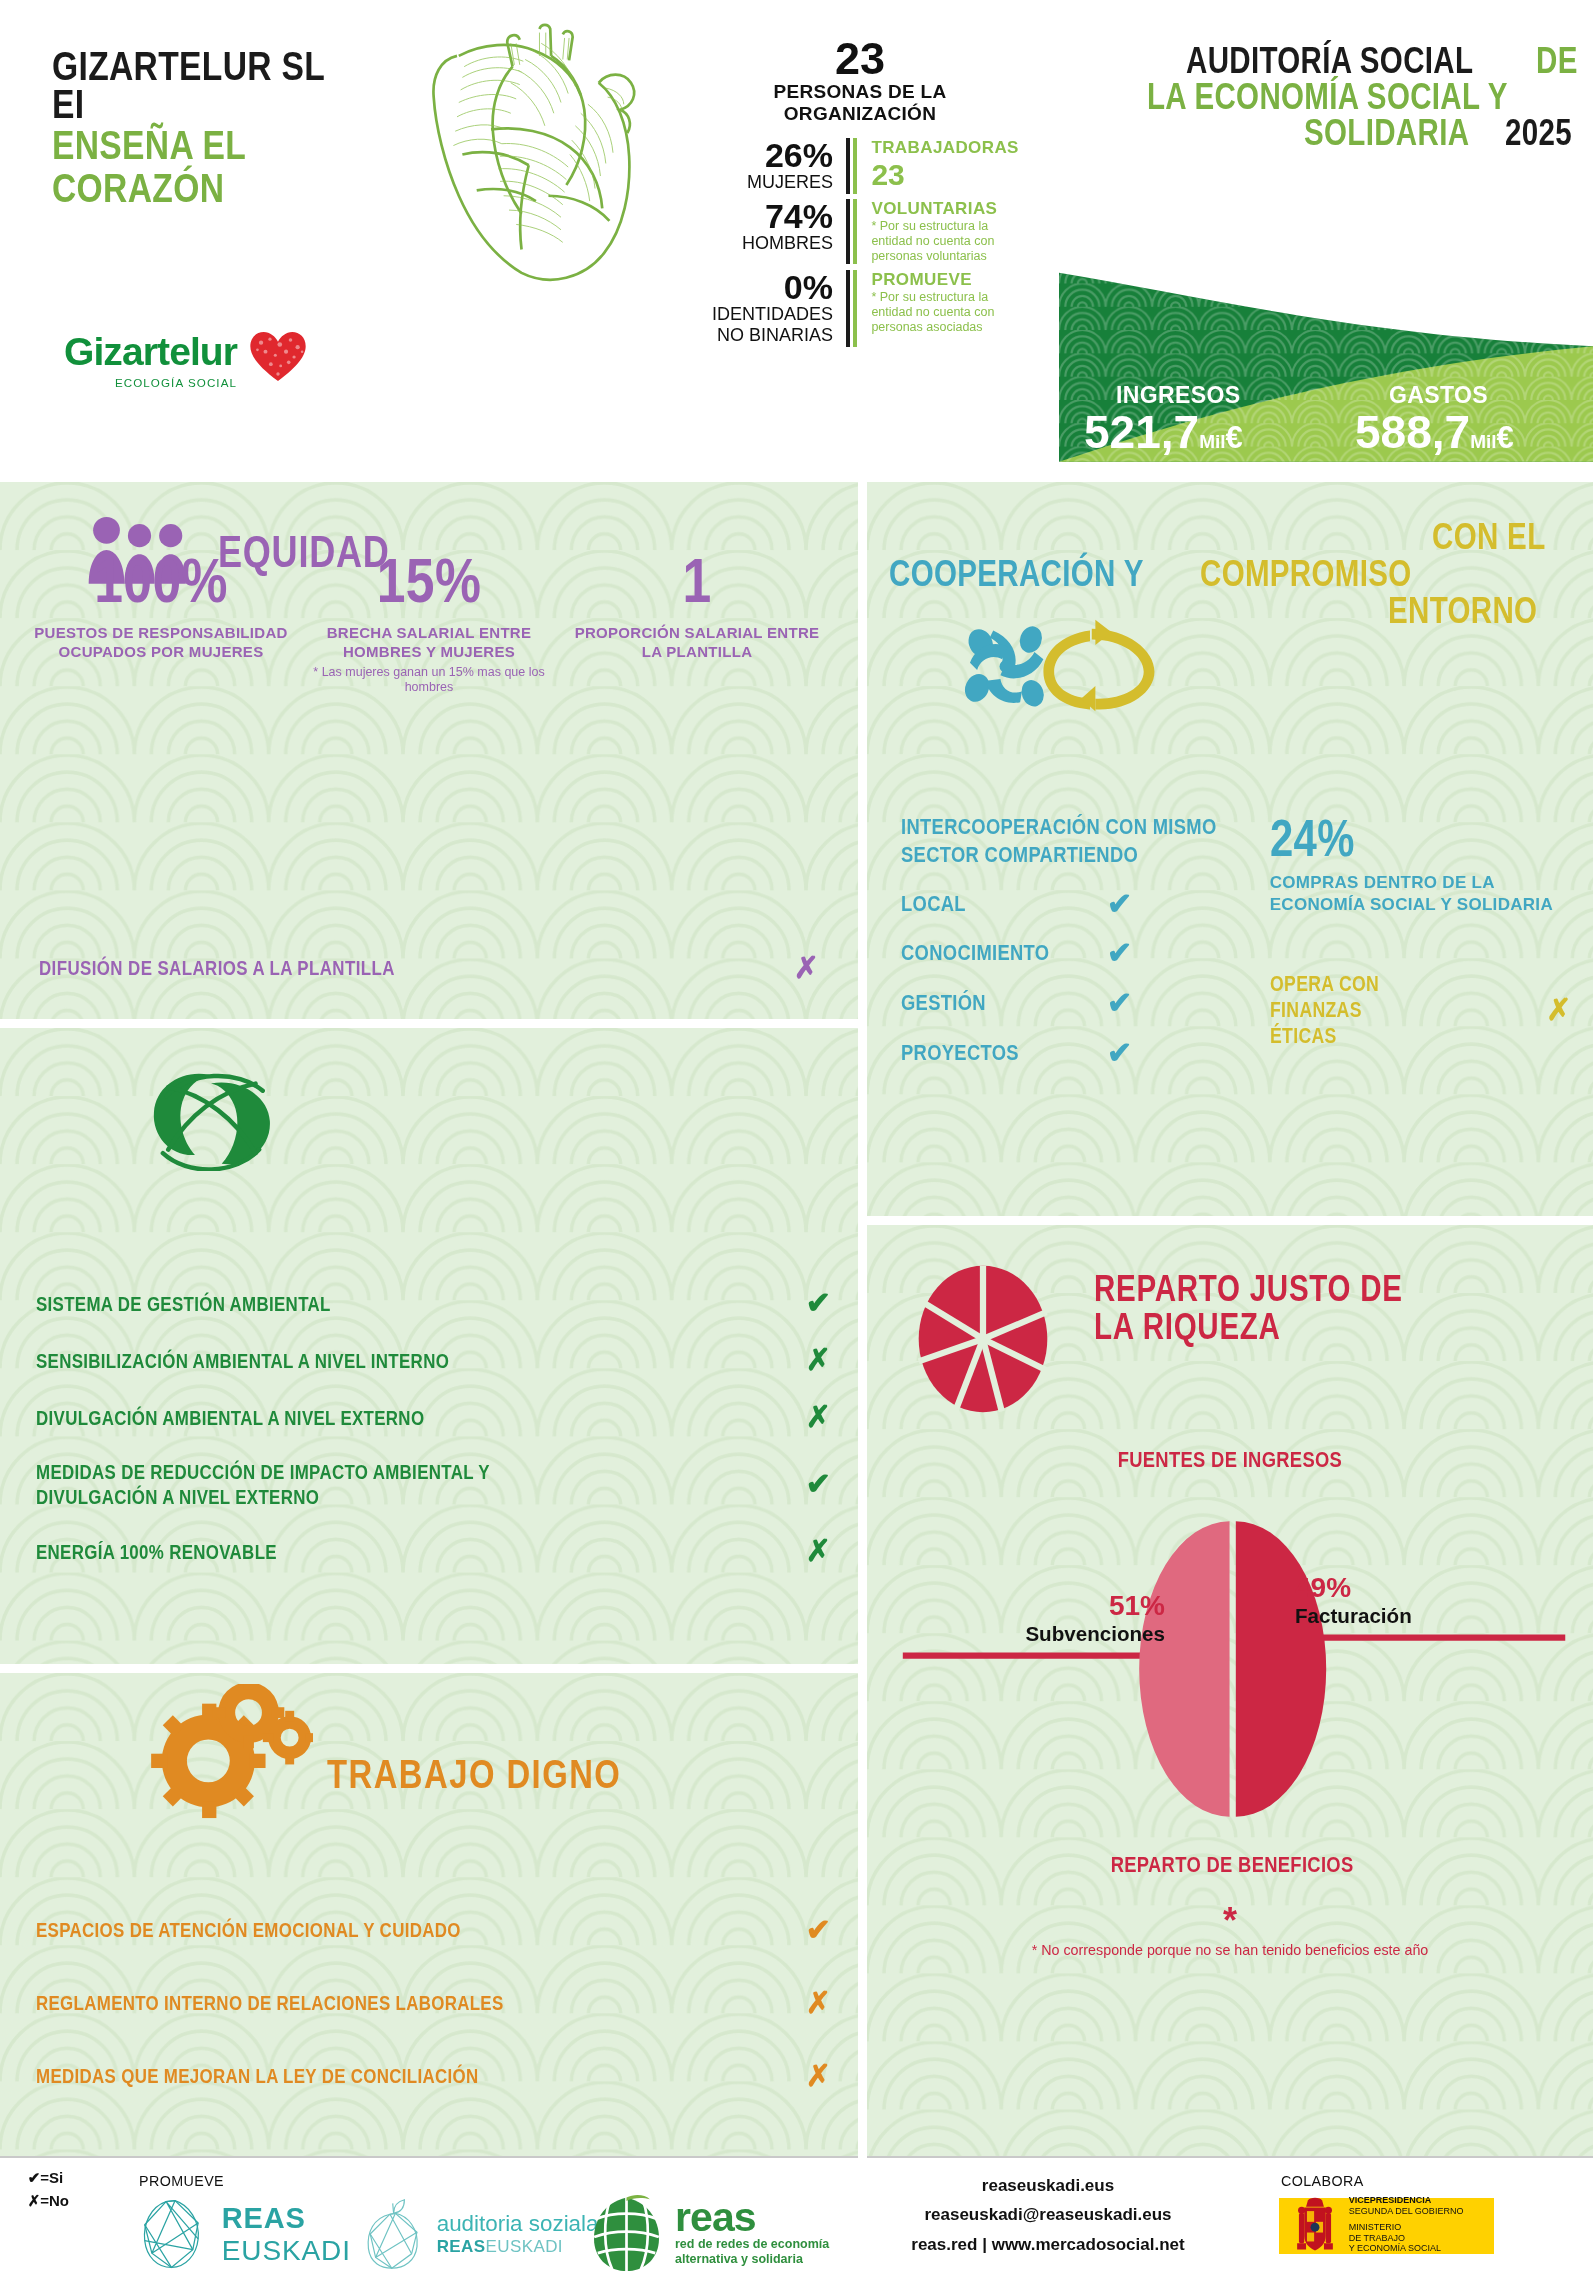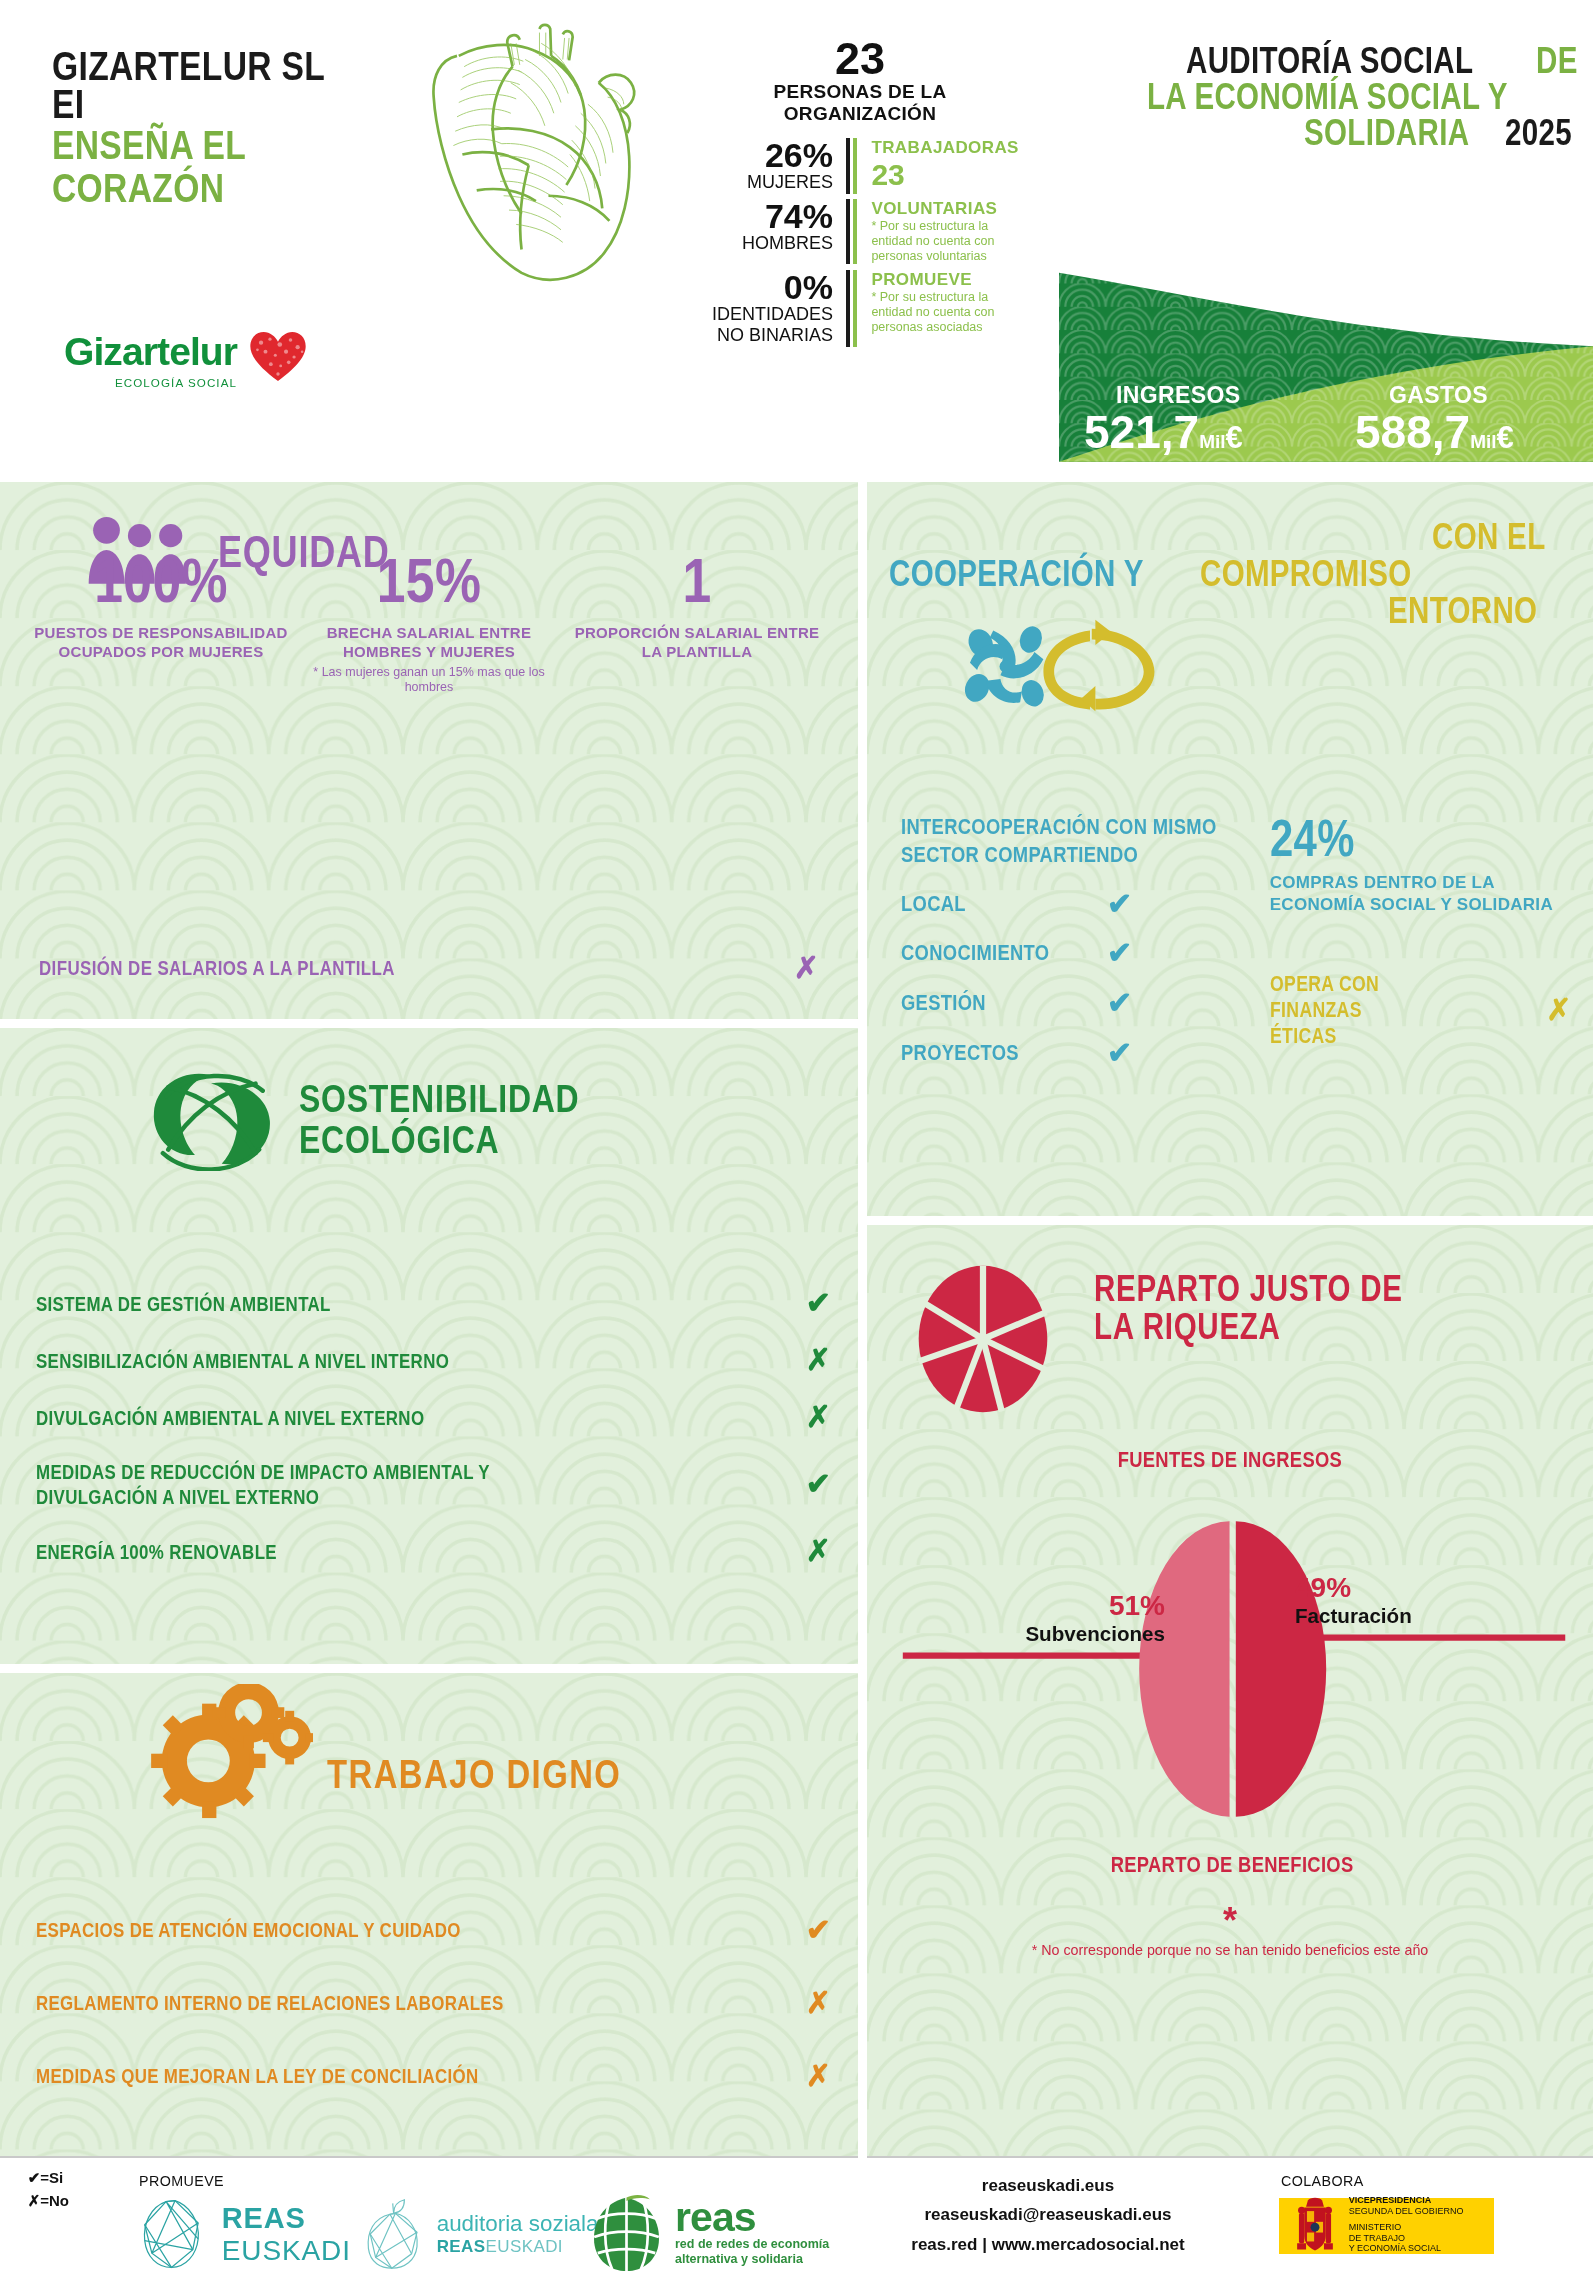--- a/index.html
+++ b/index.html
@@ -371,24 +371,20 @@
         <path d="M74 12 C 44 6 14 24 12 54 C 10 82 32 104 58 102 C 44 86 38 62 44 42 C 50 24 62 16 74 12 Z"></path>
         <path d="M76 22 C 106 16 140 34 142 64 C 144 94 116 116 88 112 C 104 94 110 66 102 46 C 96 32 86 24 76 22 Z"></path>
       </g>
       <g fill="none" stroke="#1f8a3b" stroke-width="5" stroke-linecap="round">
         <path d="M22 100 C 50 126 104 124 130 96"></path>
         <path d="M134 30 C 106 6 52 8 26 36"></path>
         <path d="M28 96 C 50 58 86 30 126 22"></path>
         <path d="M126 100 C 104 62 68 34 28 26"></path>
       </g>
     </svg>
-    <div style="margin-left:19.7px;margin-top:3.6px">
-      <div class="ptitle green stamp" style="font-size:39px;line-height:41px">SOSTENIBILIDAD</div>
-      <div class="ptitle green stamp" style="font-size:39px;line-height:41px">ECOLÓGICA</div>
-    </div>
   </div>
 
   <div class="sos-list green">
     <div class="sos-row">
       <div class="txt stamp">SISTEMA DE GESTIÓN AMBIENTAL</div>
       <div class="mark">✔</div>
     </div>
     <div class="sos-row">
       <div class="txt stamp">SENSIBILIZACIÓN AMBIENTAL A NIVEL INTERNO</div>
       <div class="mark">✗</div>

